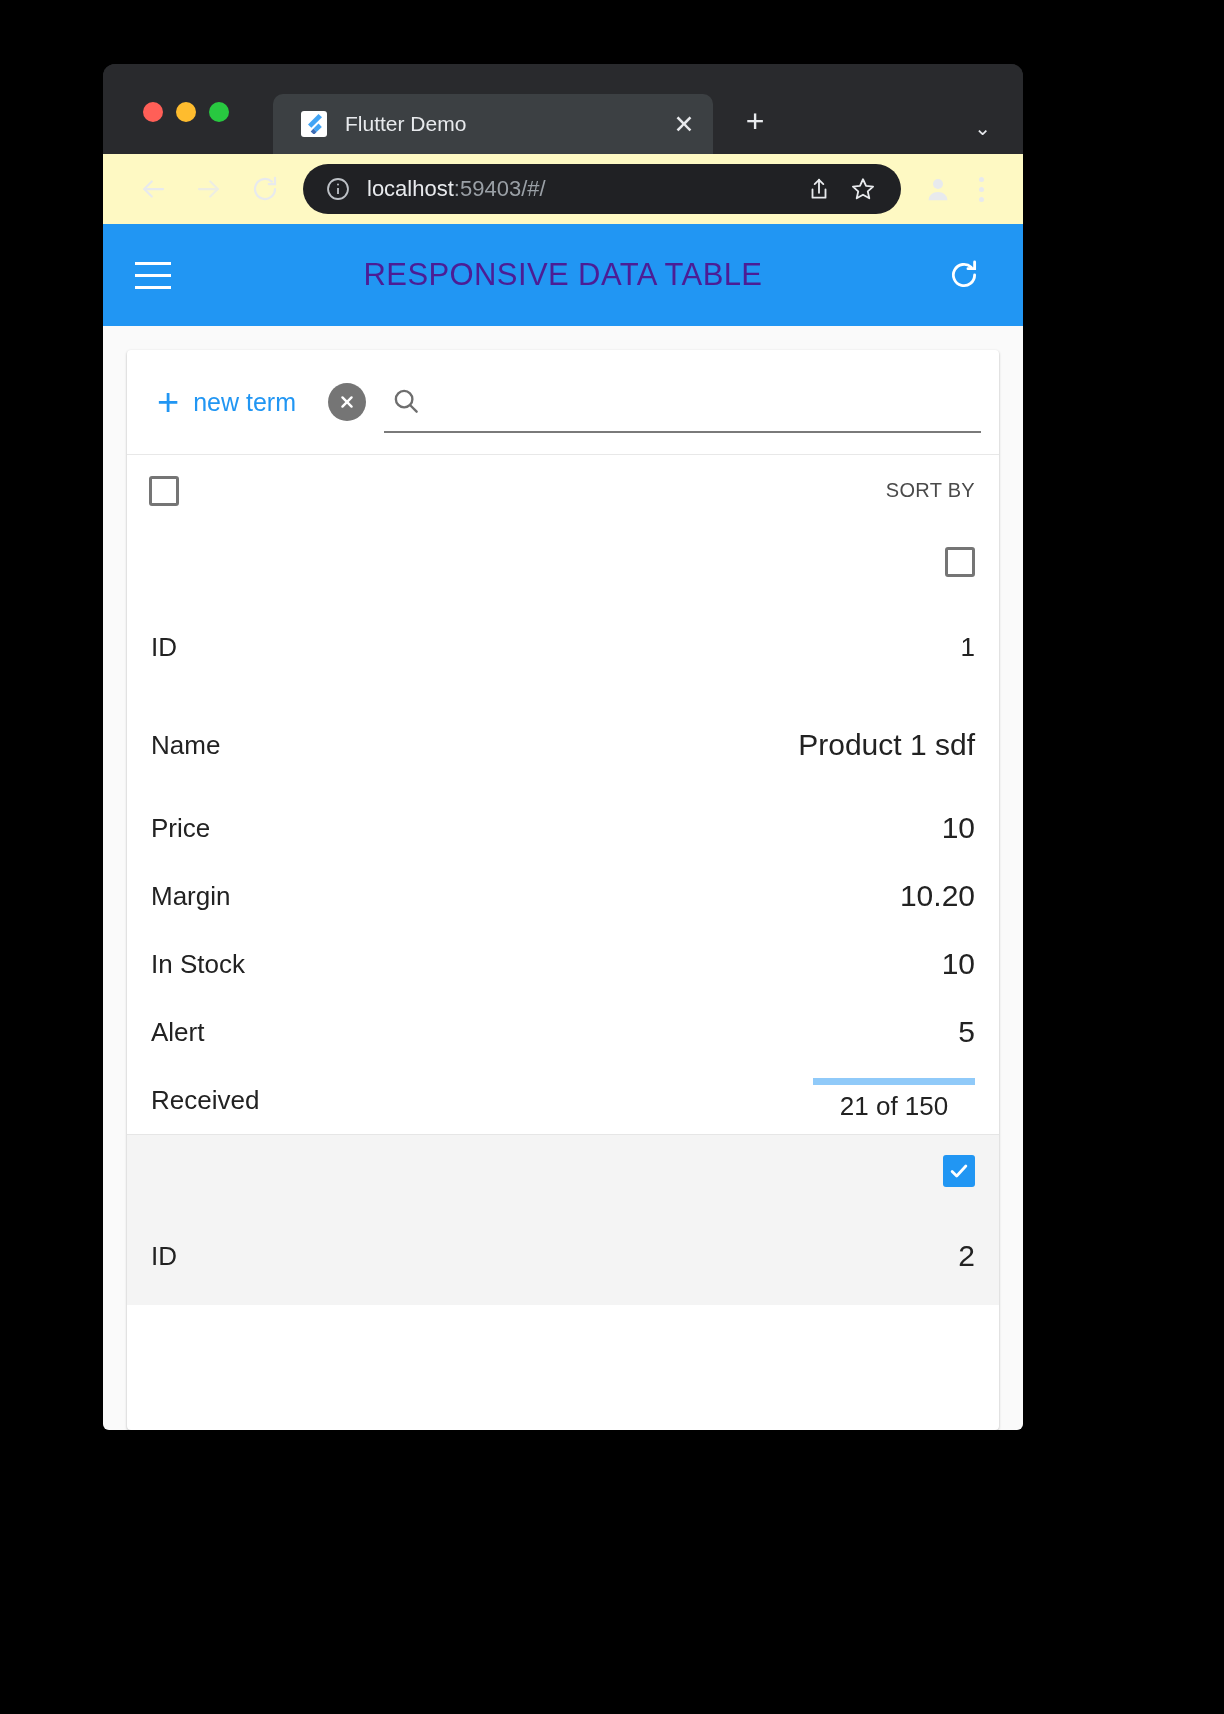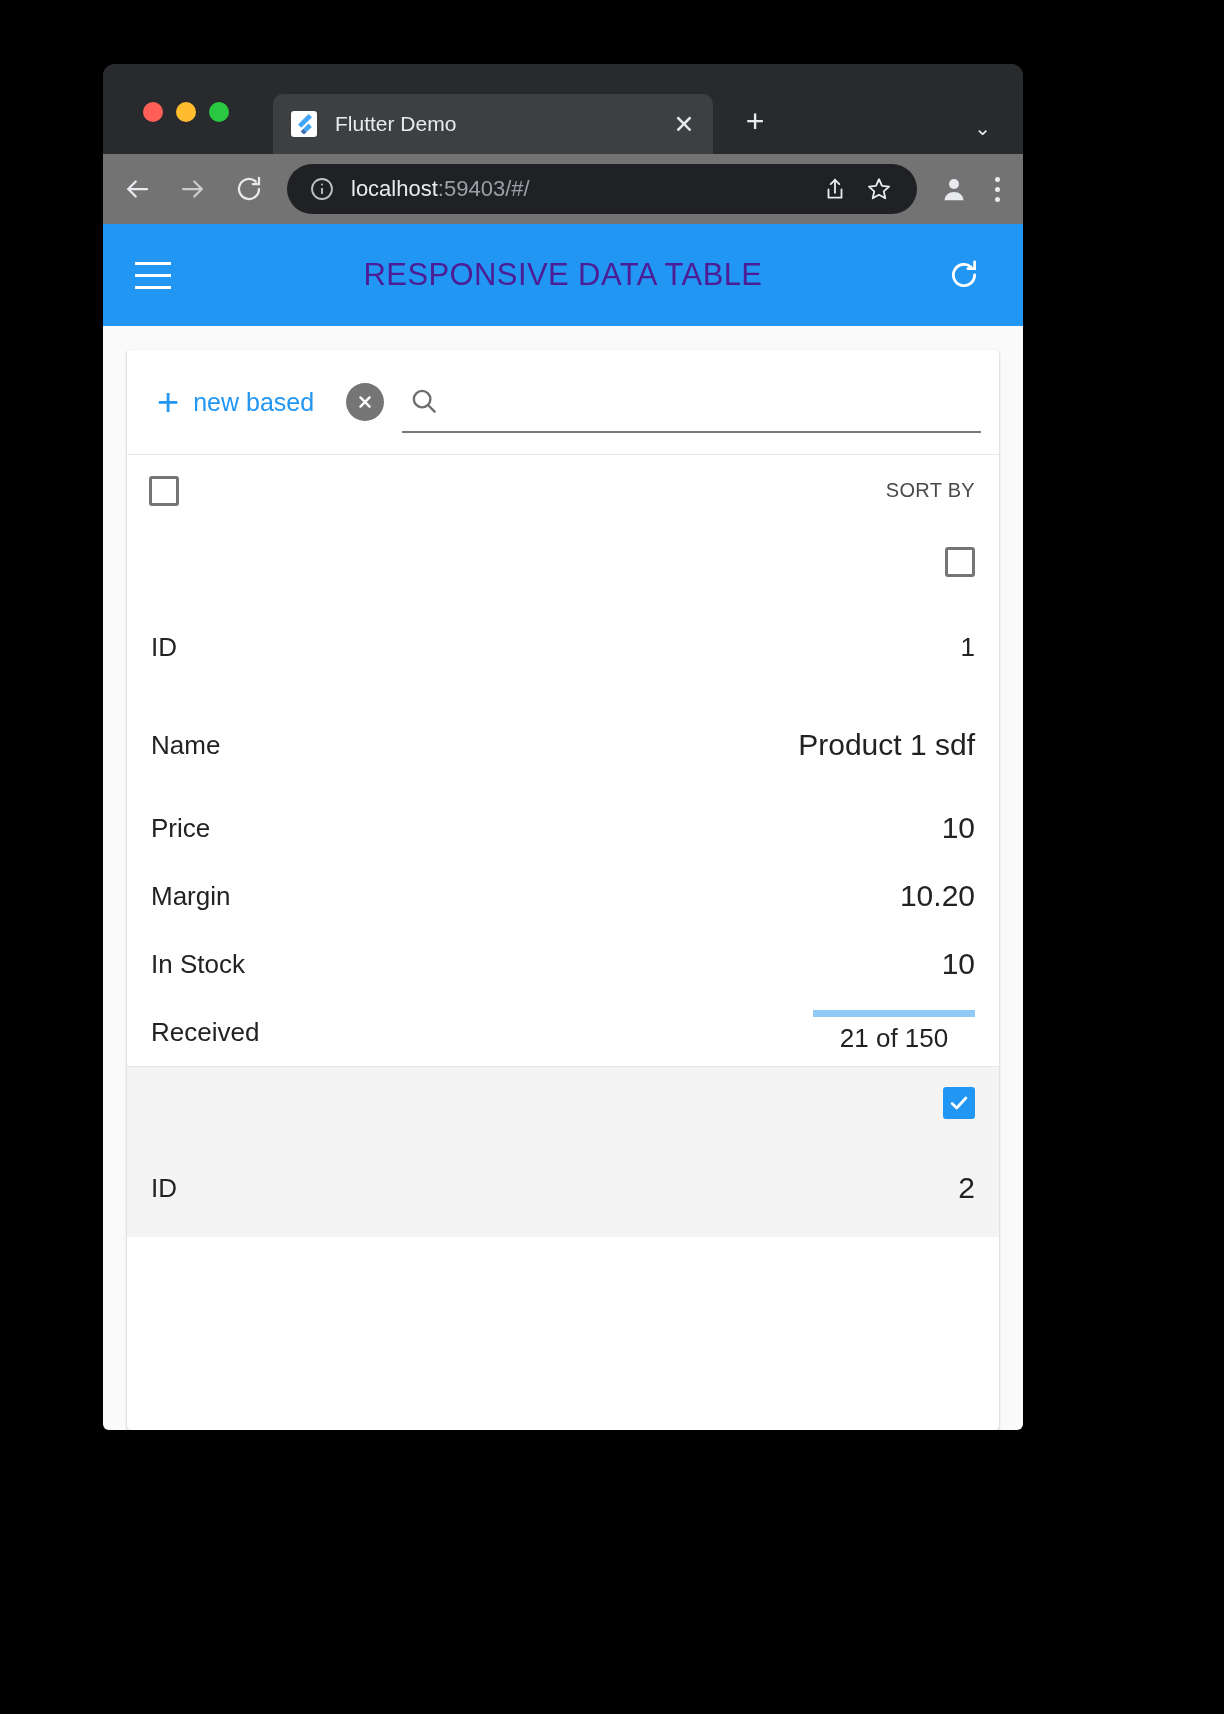--- a/index.html
+++ b/index.html
@@ -52,21 +52,21 @@
   .tab {
     position: absolute;
     left: 170px;
     bottom: 0;
     width: 440px;
     height: 60px;
     background: #3C4043;
     border-radius: 10px 10px 0 0;
     display: flex;
     align-items: center;
-    padding: 0 14px 0 18px;
+    padding: 0 14px 0 28px;
   }
   .tab-favicon {
     width: 26px; height: 26px;
     background: #ffffff;
     border-radius: 3px;
     display: flex; align-items: center; justify-content: center;
     flex: 0 0 auto;
   }
   .tab-title {
     color: #E8EAED;
@@ -98,24 +98,24 @@
     position: absolute;
     right: 32px;
     bottom: 14px;
     color: #E8EAED;
     font-size: 20px;
   }
 
   
   .omnibox-bar {
     height: 70px;
-    background: #737373;
-    display: flex;
-    align-items: center;
-    padding: 0 6px;
+    background: #fef9c3;
+    display: flex;
+    align-items: center;
+    padding: 0 22px;
     gap: 0;
     flex: 0 0 auto;
   }
   .nav-btn {
     width: 56px; height: 56px;
     display: flex; align-items: center; justify-content: center;
     color: #E8EAED;
   }
   .nav-btn svg { display: block; }
 
@@ -457,21 +457,21 @@
           </svg>
       </div>
     </div>
 
     <div class="content-area">
       <div class="card">
 
         <div class="table-toolbar">
           <div class="new-item-btn">
             <span class="plus-icon">+</span>
-            <span class="new-item-label">new based</span>
+            <span class="new-item-label">new term</span>
           </div>
 
           <div class="search-wrap">
             <span class="clear-btn">
               <svg width="22" height="22" viewBox="0 0 24 24" fill="none" stroke="#ffffff" stroke-width="2.6" stroke-linecap="round">
                   <line x1="7" y1="7" x2="17" y2="17"></line>
                   <line x1="17" y1="7" x2="7" y2="17"></line>
                 </svg>
             </span>
             <div class="search-field">
@@ -517,20 +517,24 @@
             <div class="field-row">
               <span class="field-label">Margin</span>
               <span class="field-value big">10.20</span>
             </div>
 
             <div class="field-row">
               <span class="field-label">In Stock</span>
               <span class="field-value big">10</span>
             </div>
 
+            <div class="field-row">
+              <span class="field-label">Alert</span>
+              <span class="field-value big">5</span>
+            </div>
 
             <div class="field-row">
               <span class="field-label">Received</span>
               <span class="progress-cell">
                 <span class="progress-track">
                   <span class="progress-fill" id="progress-fill" style="width: 14%;"></span>
                 </span>
                 <span class="progress-text">21 of 150</span>
               </span>
             </div>

